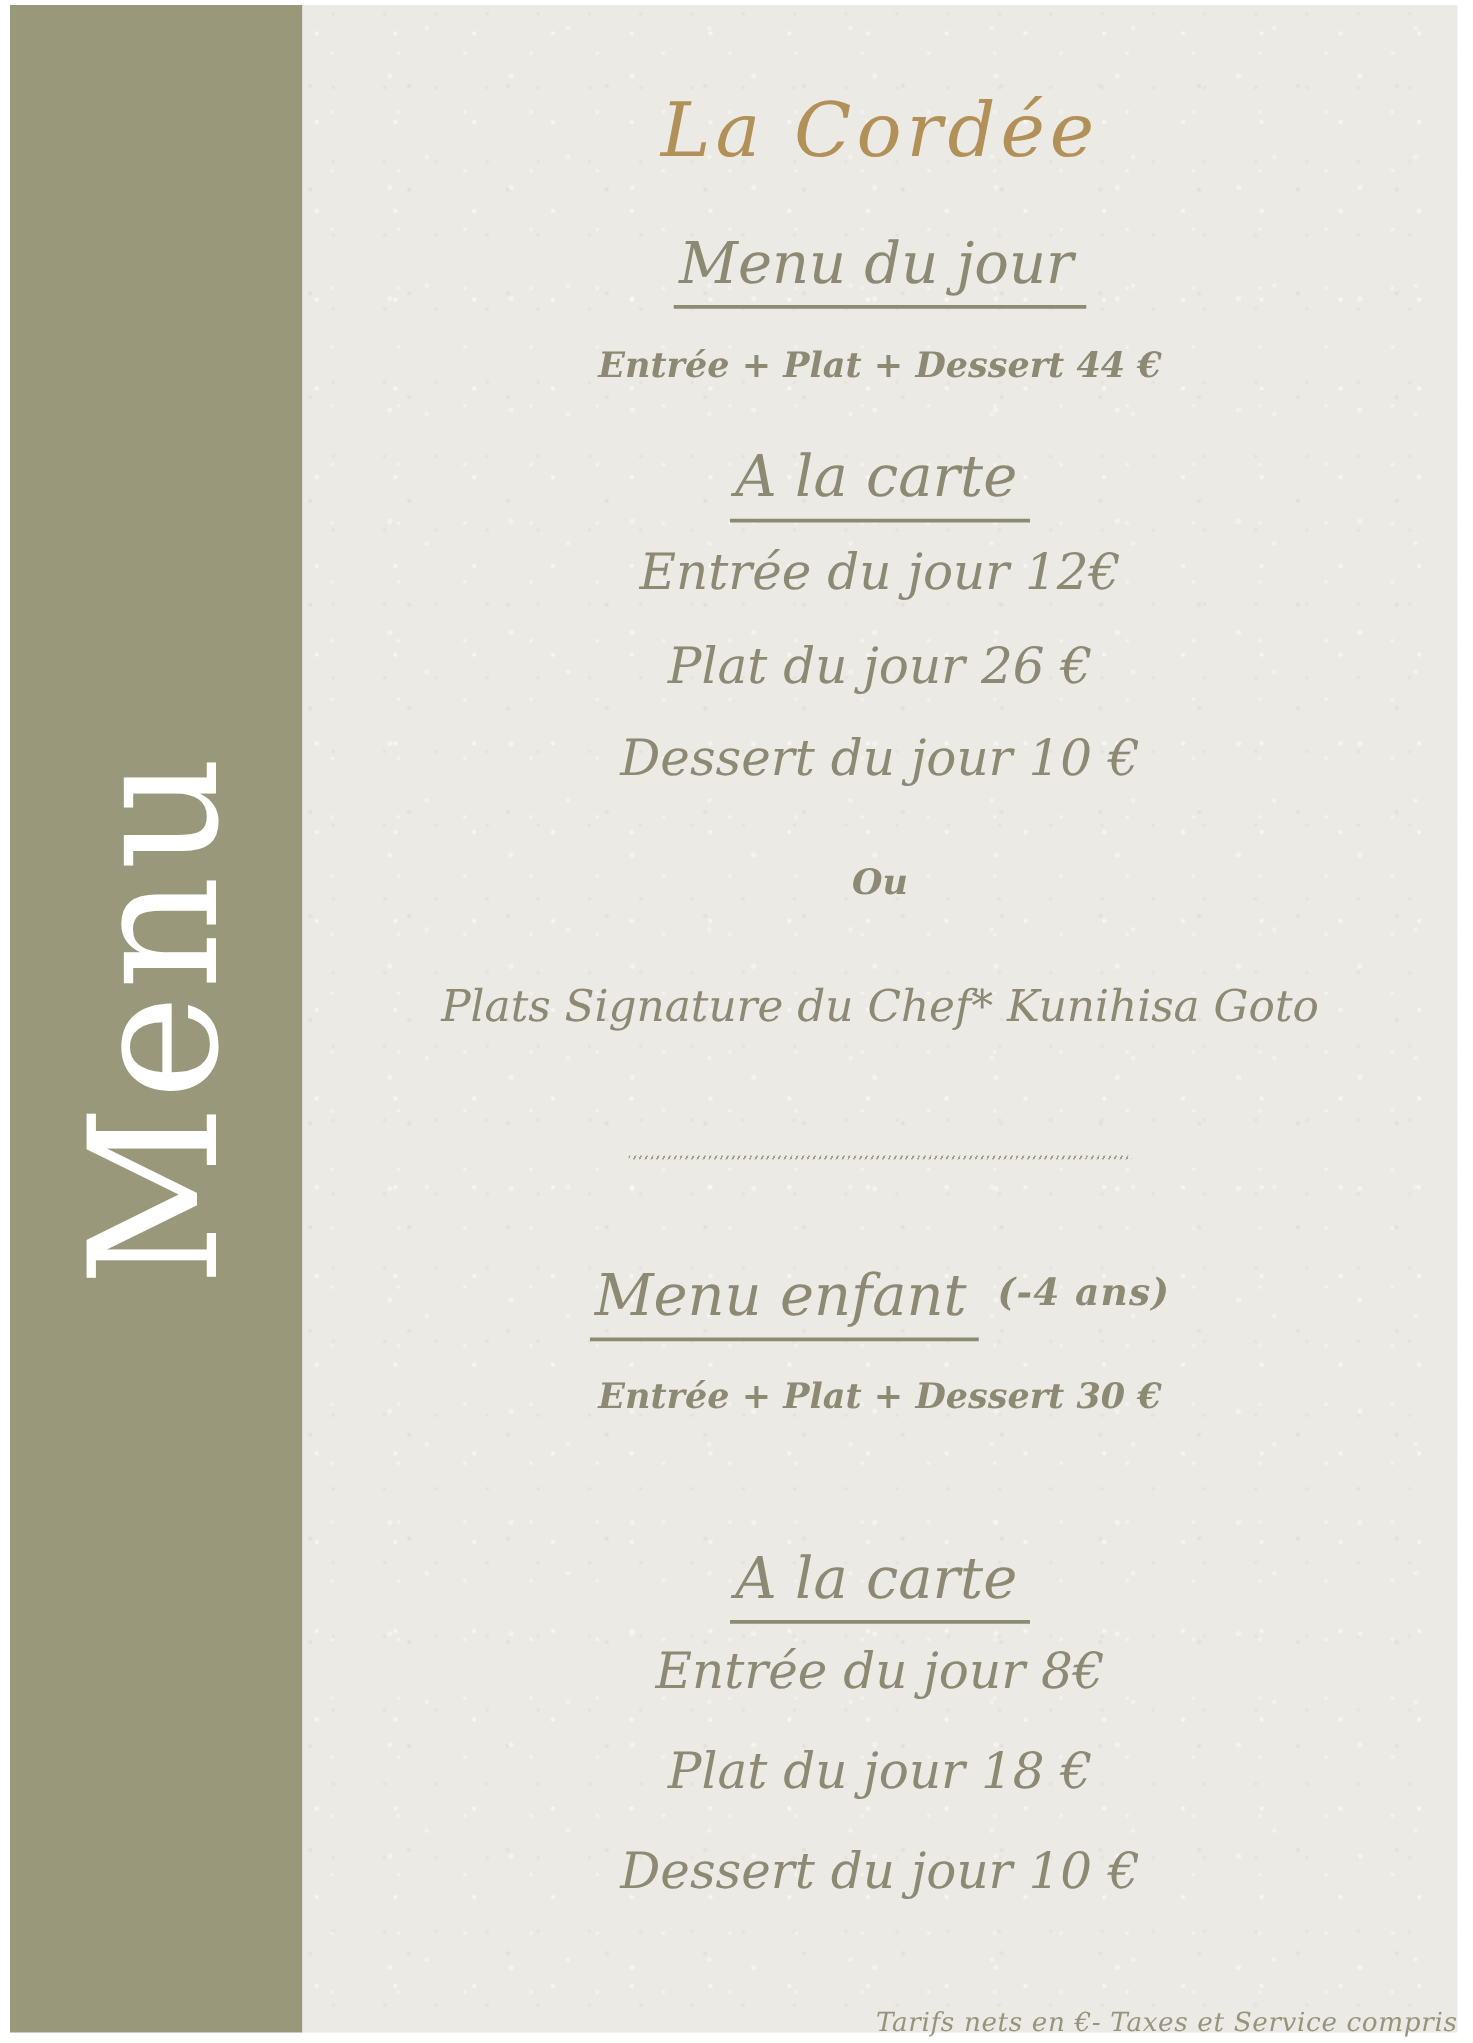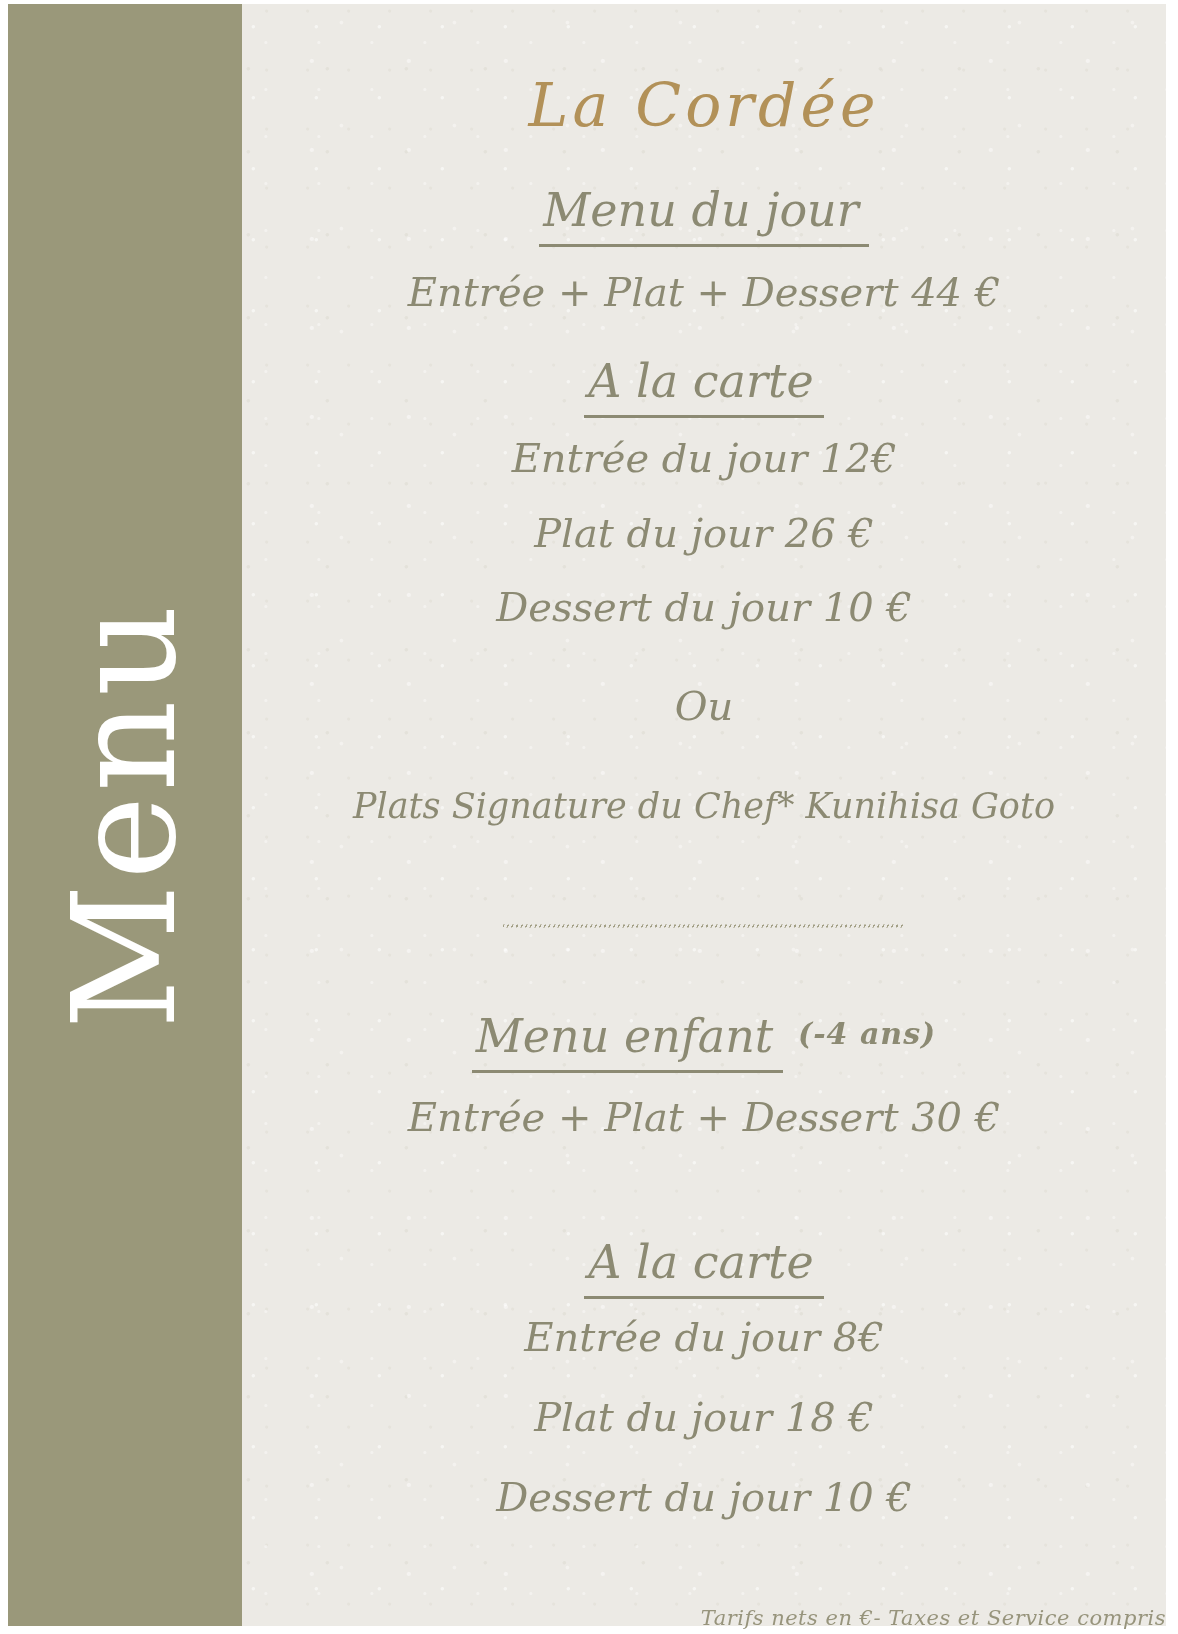--- a/index.html
+++ b/index.html
@@ -49,21 +49,21 @@
     font-style:italic;
     color:#b29158;
     font-size:60px;
     letter-spacing:4px;
   }
   .heading{font-style:italic;font-size:46px;}
   .heading .u{
     border-bottom:3px solid #8c8a73;
     padding:0 10px 7px 4px;
   }
-  .line{font-style:italic;font-size:40px;}
+  .line{font-style:italic;font-size:28px;font-weight:bold;}
   .line-sm{font-style:italic;font-size:40px;}
   .signature-line{font-style:italic;font-size:35px;}
   .age-note{
     font-style:italic;font-weight:bold;font-size:30px;
     vertical-align:8px;letter-spacing:1px;
   }
   .divider{
     position:absolute;left:50%;transform:translate(-50%,-50%);
     width:402px;height:3px;
     background:repeating-linear-gradient(115deg,#a29f85 0 1.4px,transparent 1.4px 4.2px);

